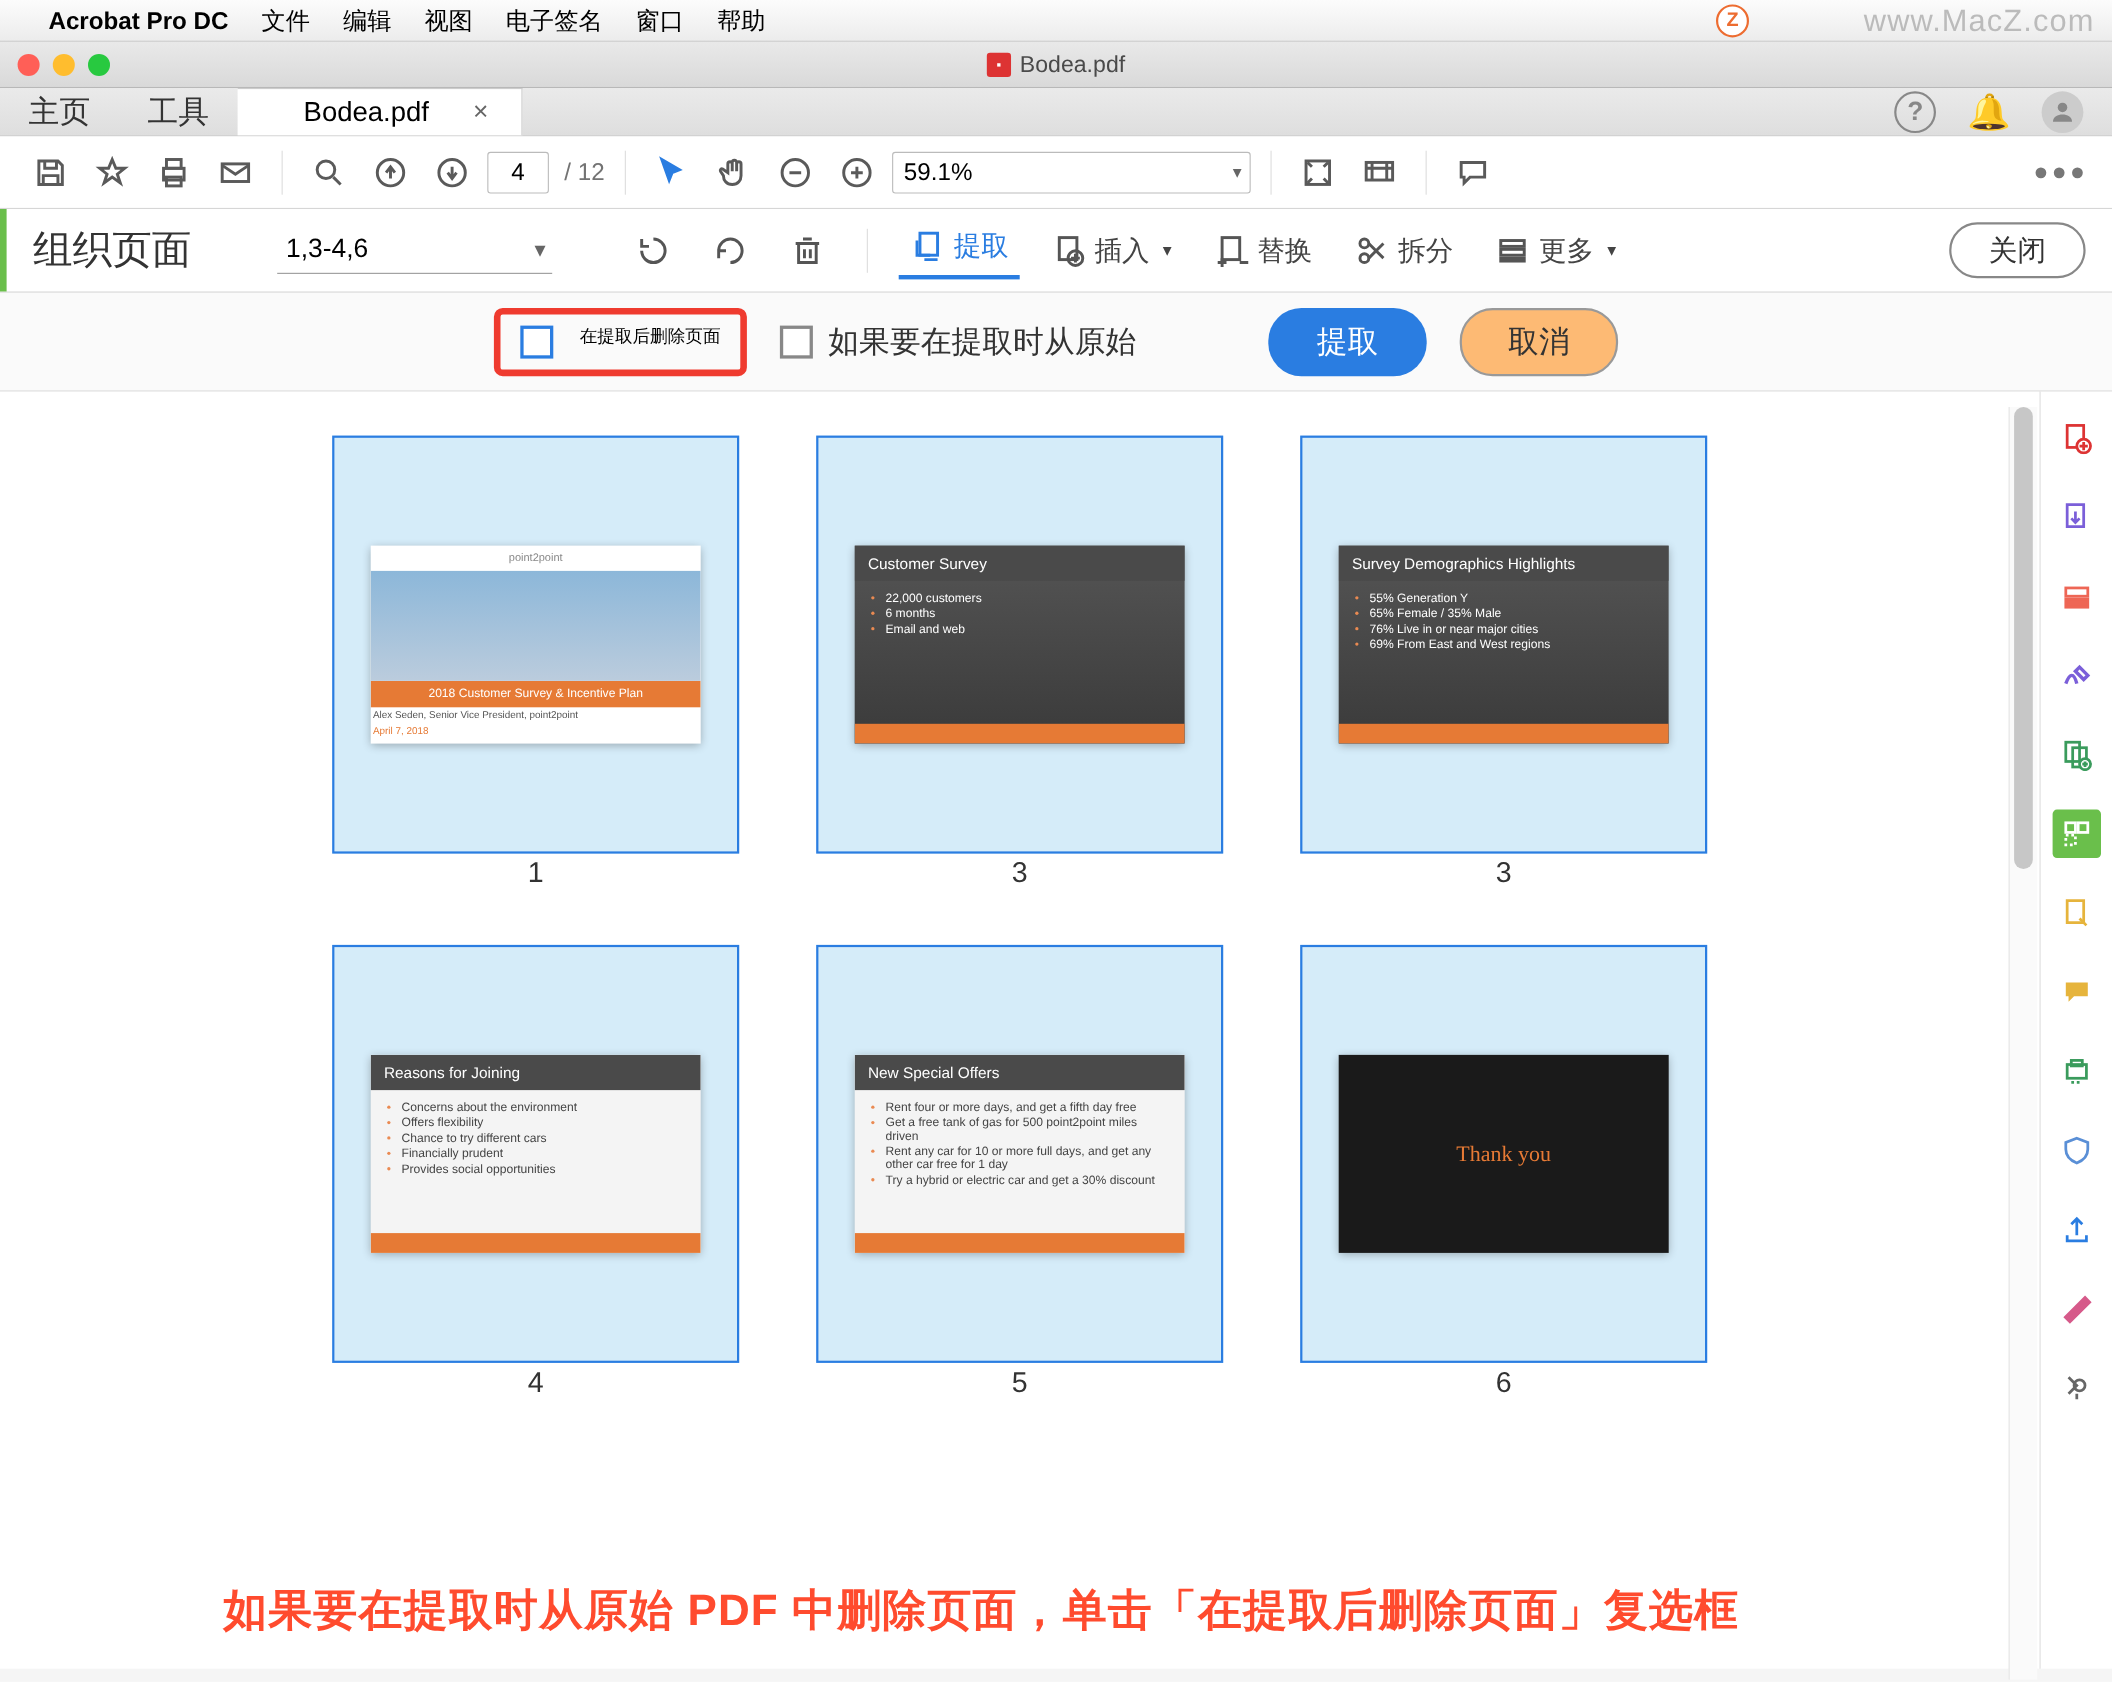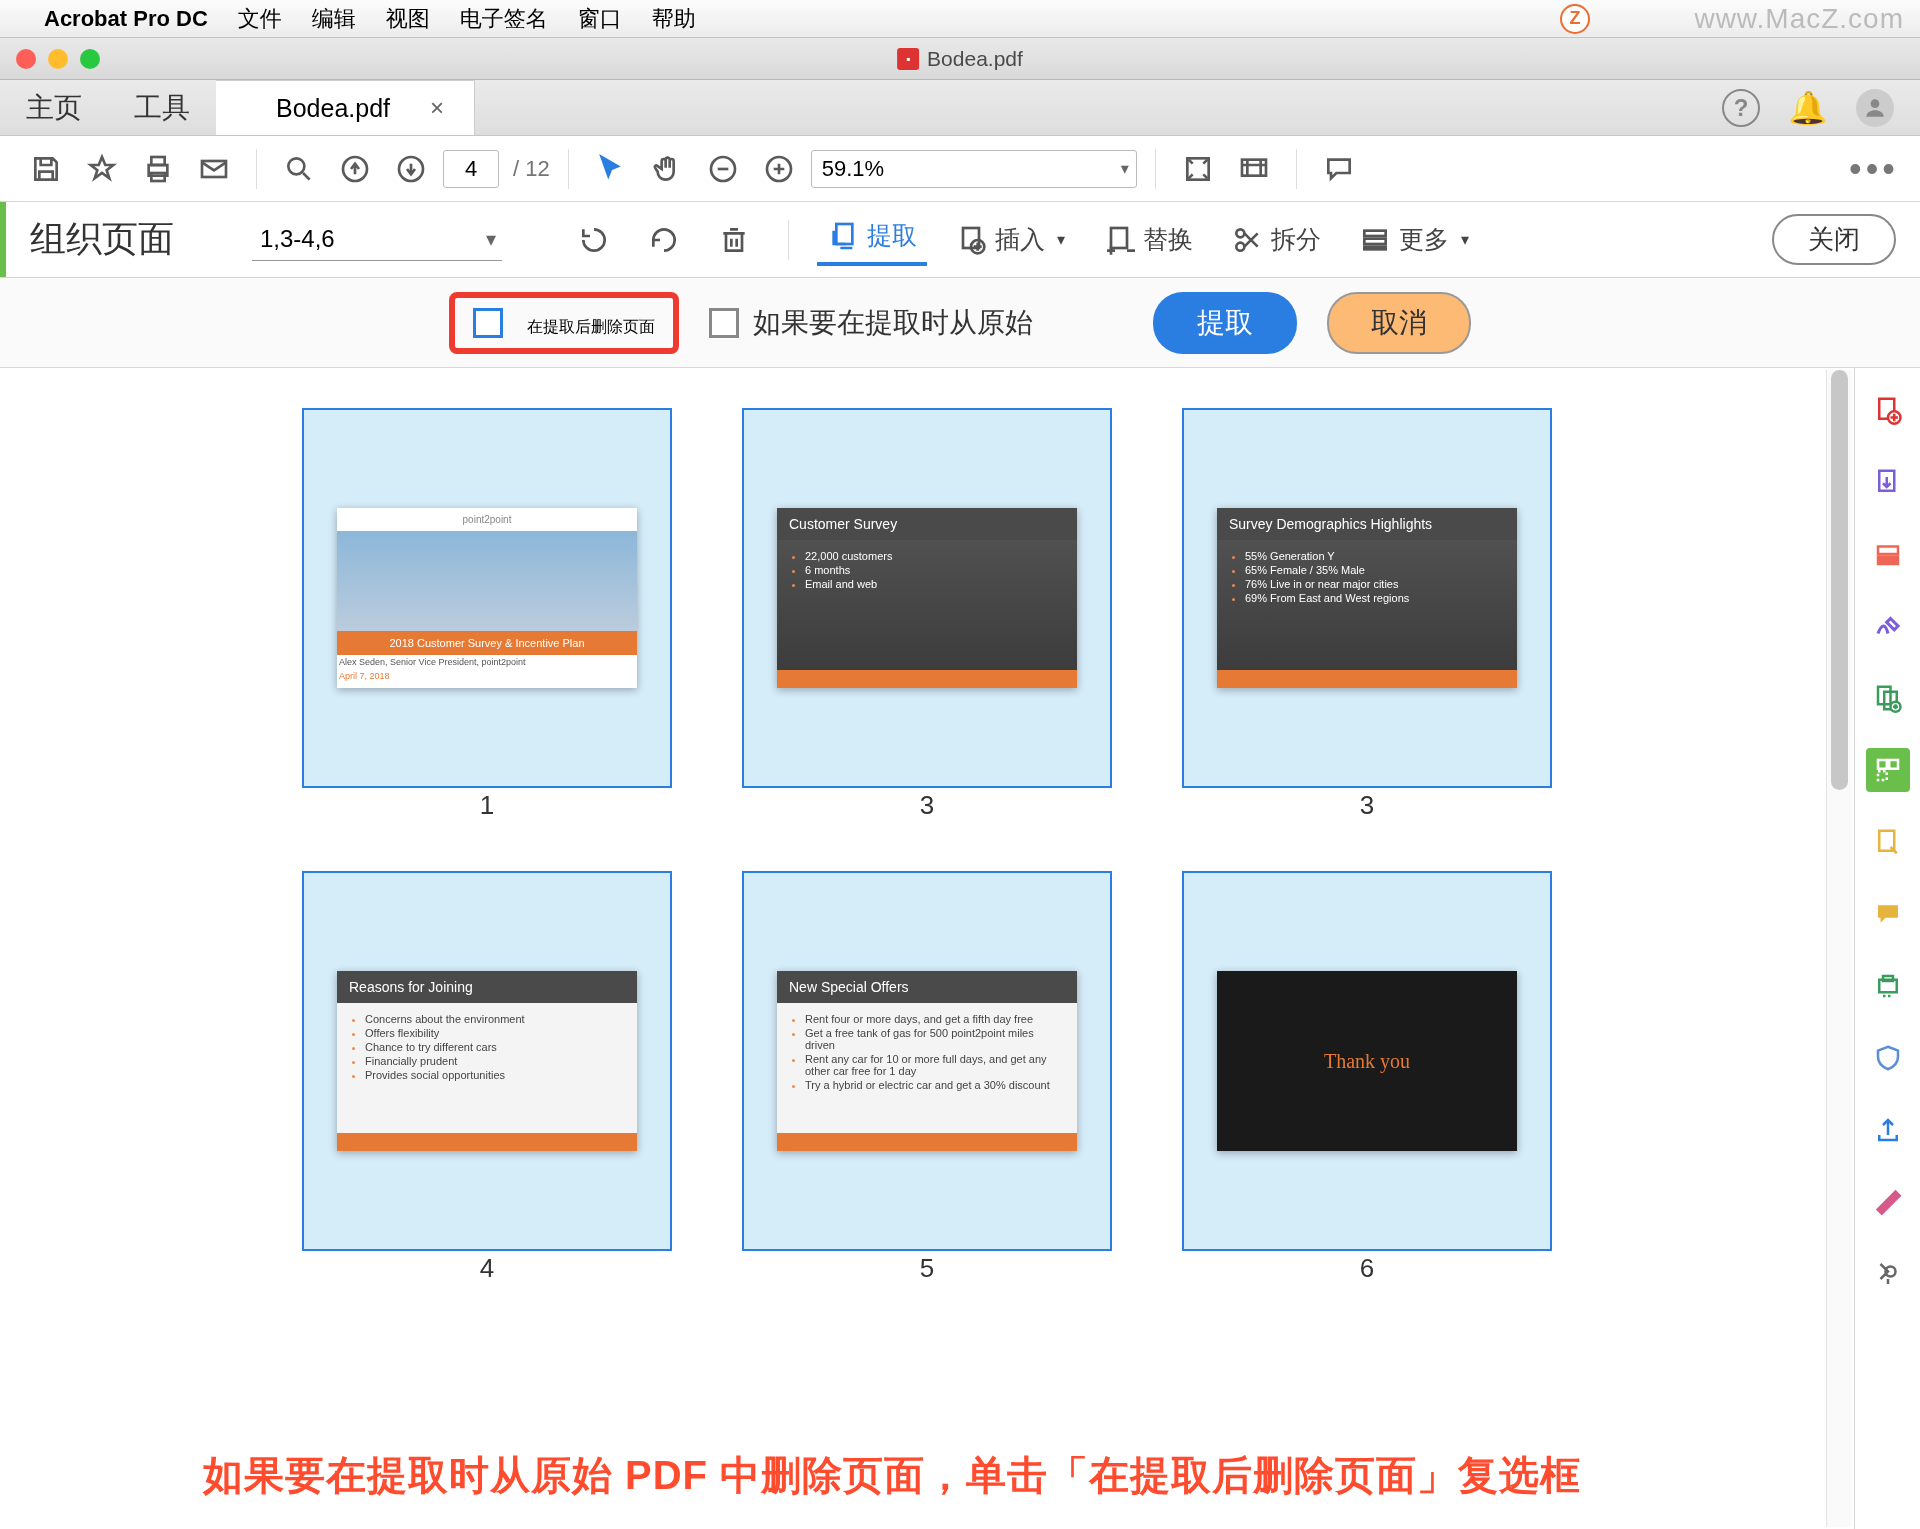--- a/index.html
+++ b/index.html
@@ -14,21 +14,21 @@
 
 
 .window-titlebar { height: 42px; background: linear-gradient(#e9e9e9,#d9d9d9); display: flex; align-items: center; position: relative; border-bottom: 1px solid #b8b8b8; }
 .traffic { display: flex; gap: 12px; padding-left: 16px; }
 .traffic span { width: 20px; height: 20px; border-radius: 50%; display: block; }
 .tl-close{background:#ff5f57;} .tl-min{background:#ffbd2e;} .tl-max{background:#28c940;}
 .window-title { position: absolute; left: 50%; transform: translateX(-50%); display:flex; align-items:center; gap:8px; font-size:21px; color:#4a4a4a;}
 .pdf-badge{width:22px;height:22px;background:#d33;border-radius:3px;display:inline-flex;align-items:center;justify-content:center;color:#fff;font-size:12px;font-weight:700;}
 
 
-.tabrow { height: 56px; background: linear-gradient(#eaeaea,#dedede); display:flex; align-items: stretch; border-bottom:1px solid #c7c7c7; }
+.tabrow { height: 44px; background: linear-gradient(#eaeaea,#dedede); display:flex; align-items: stretch; border-bottom:1px solid #c7c7c7; }
 .tabrow .link { padding: 0 26px; display:flex; align-items:center; font-size:28px; color:#333;}
 .tabrow .tab { background:#fff; border-top:1px solid #ccc; border-right:1px solid #ccc; display:flex; align-items:center; padding: 0 30px 0 60px; gap:40px; font-size:25px; position:relative;}
 .tabrow .tab .close{ font-size:24px; color:#666; cursor:pointer;}
 .tabrow .right-icons{ margin-left:auto; display:flex; align-items:center; gap:28px; padding-right:26px;}
 .circ-icon{ width:38px;height:38px;border:2.5px solid #888;border-radius:50%;display:flex;align-items:center;justify-content:center;color:#888;font-size:24px;font-weight:700;}
 .avatar{width:38px;height:38px;border-radius:50%;background:#ccc;display:flex;align-items:center;justify-content:center;}
 .avatar svg{width:26px;height:26px;fill:#888;}
 
 
 .toolbar { height: 66px; background:#fff; border-bottom:1px solid #d6d6d6; display:flex; align-items:center; padding:0 22px; gap:8px;}
@@ -54,21 +54,21 @@
 .org-btn svg{width:32px;height:32px;stroke:#555;fill:none;stroke-width:2;}
 .org-btn.active{color:#2a7de1;border-bottom:4px solid #2a7de1;padding-bottom:10px;}
 .org-btn.active svg{stroke:#2a7de1;}
 .close-btn{margin-left:auto;border:2px solid #888;border-radius:26px;padding:6px 34px;font-size:26px;color:#333;background:#fff;}
 
 
 .extract-bar{height:90px;background:#fafafa;border-bottom:1px solid #d6d6d6;display:flex;align-items:center;justify-content:center;gap:30px;}
 .chk-group{display:flex;align-items:center;gap:14px;font-size:28px;color:#333;}
 .chk-box{width:30px;height:30px;border:3px solid #2a7de1;background:#fff;}
 .chk-box.gray{border-color:#888;}
-.highlight-box{border:6px solid #ef3b2f;padding:10px 18px;border-radius:8px;display:flex;align-items:flex-end;gap:24px;}
+.highlight-box{border:6px solid #ef3b2f;padding:10px 18px;border-radius:8px;display:flex;align-items:flex-start;gap:24px;}
 .btn-primary{background:#2a7de1;color:#fff;border:none;border-radius:30px;padding:12px 44px;font-size:28px;font-weight:500;}
 .btn-secondary{background:#fdba74;color:#333;border:2px solid #999;border-radius:30px;padding:10px 42px;font-size:28px;}
 
 
 .thumbs-wrap{display:flex;height:calc(100% - 38px - 42px - 56px - 66px - 76px - 90px);}
 .thumbs{flex:1;background:#fff;overflow:auto;padding:40px 60px;position:relative;}
 .grid{display:grid;grid-template-columns:repeat(3,370px);gap:50px 70px;justify-content:center;}
 .thumb{display:flex;flex-direction:column;align-items:center;gap:2px;}
 .thumb-page{width:370px;height:380px;background:#d5ecf9;border:2px solid #2a7de1;display:flex;align-items:center;justify-content:center;}
 .thumb-inner{width:300px;height:180px;background:#444;position:relative;overflow:hidden;box-shadow:0 2px 8px rgba(0,0,0,.3);}

